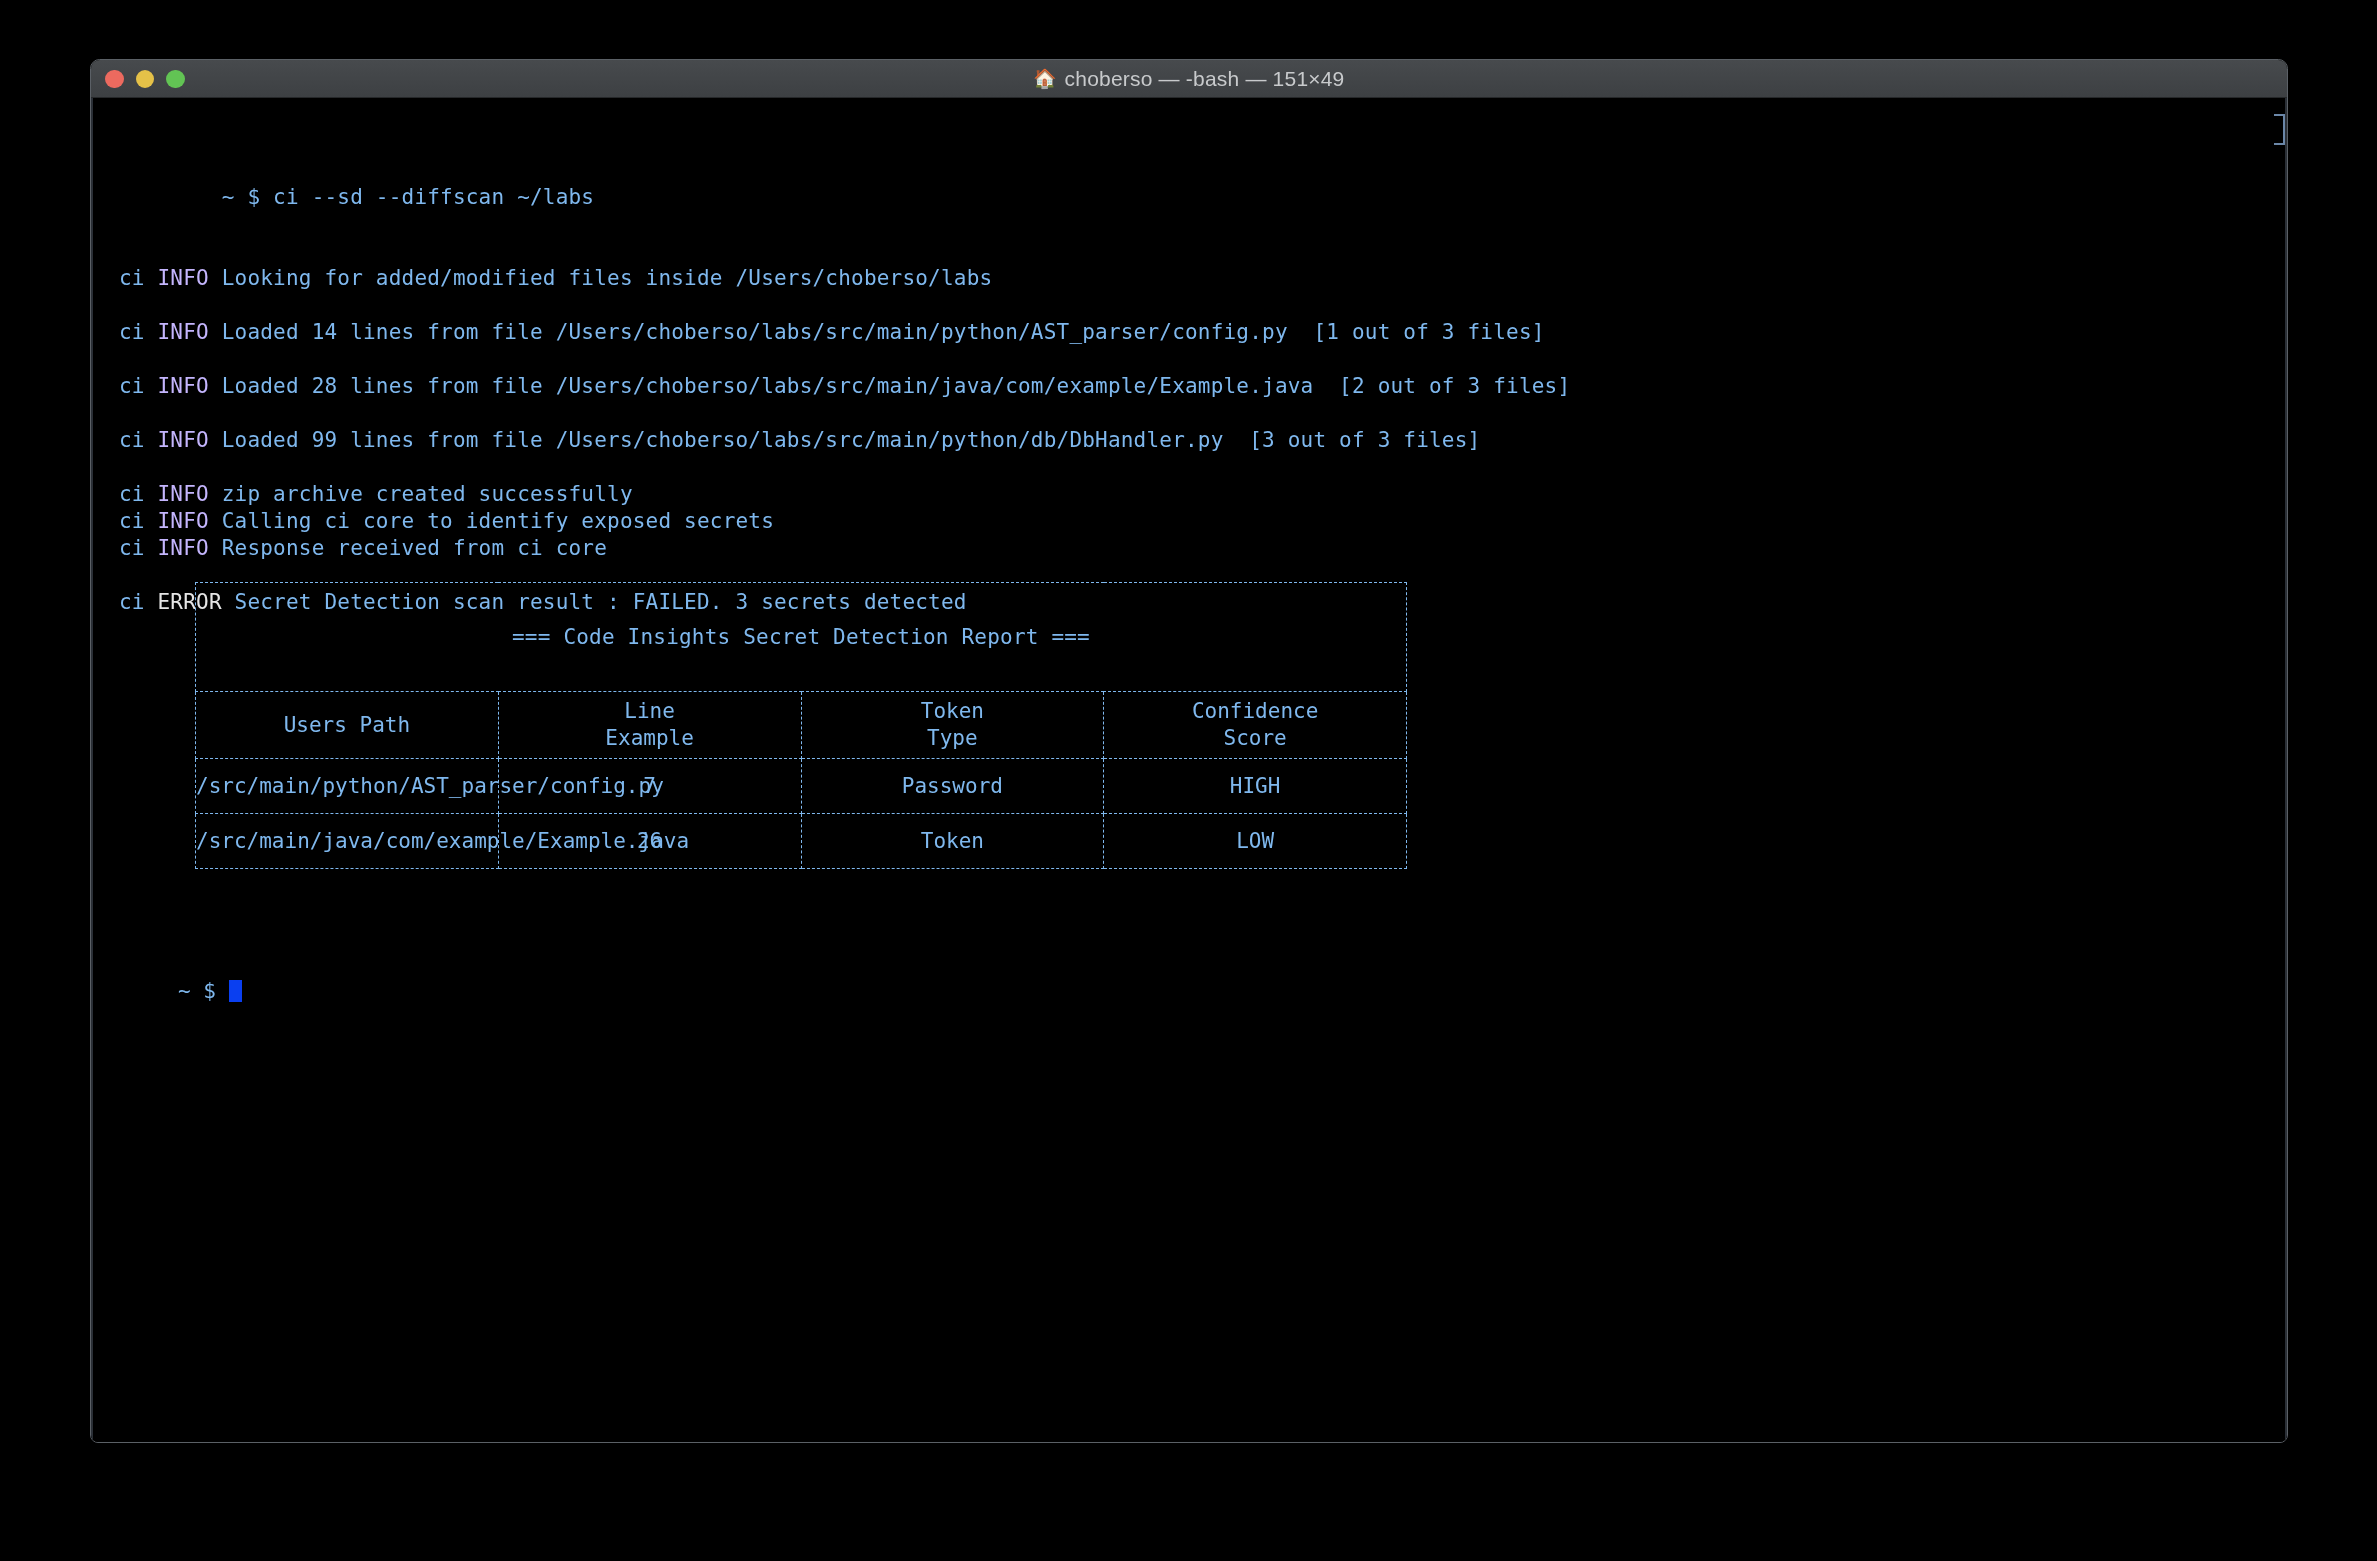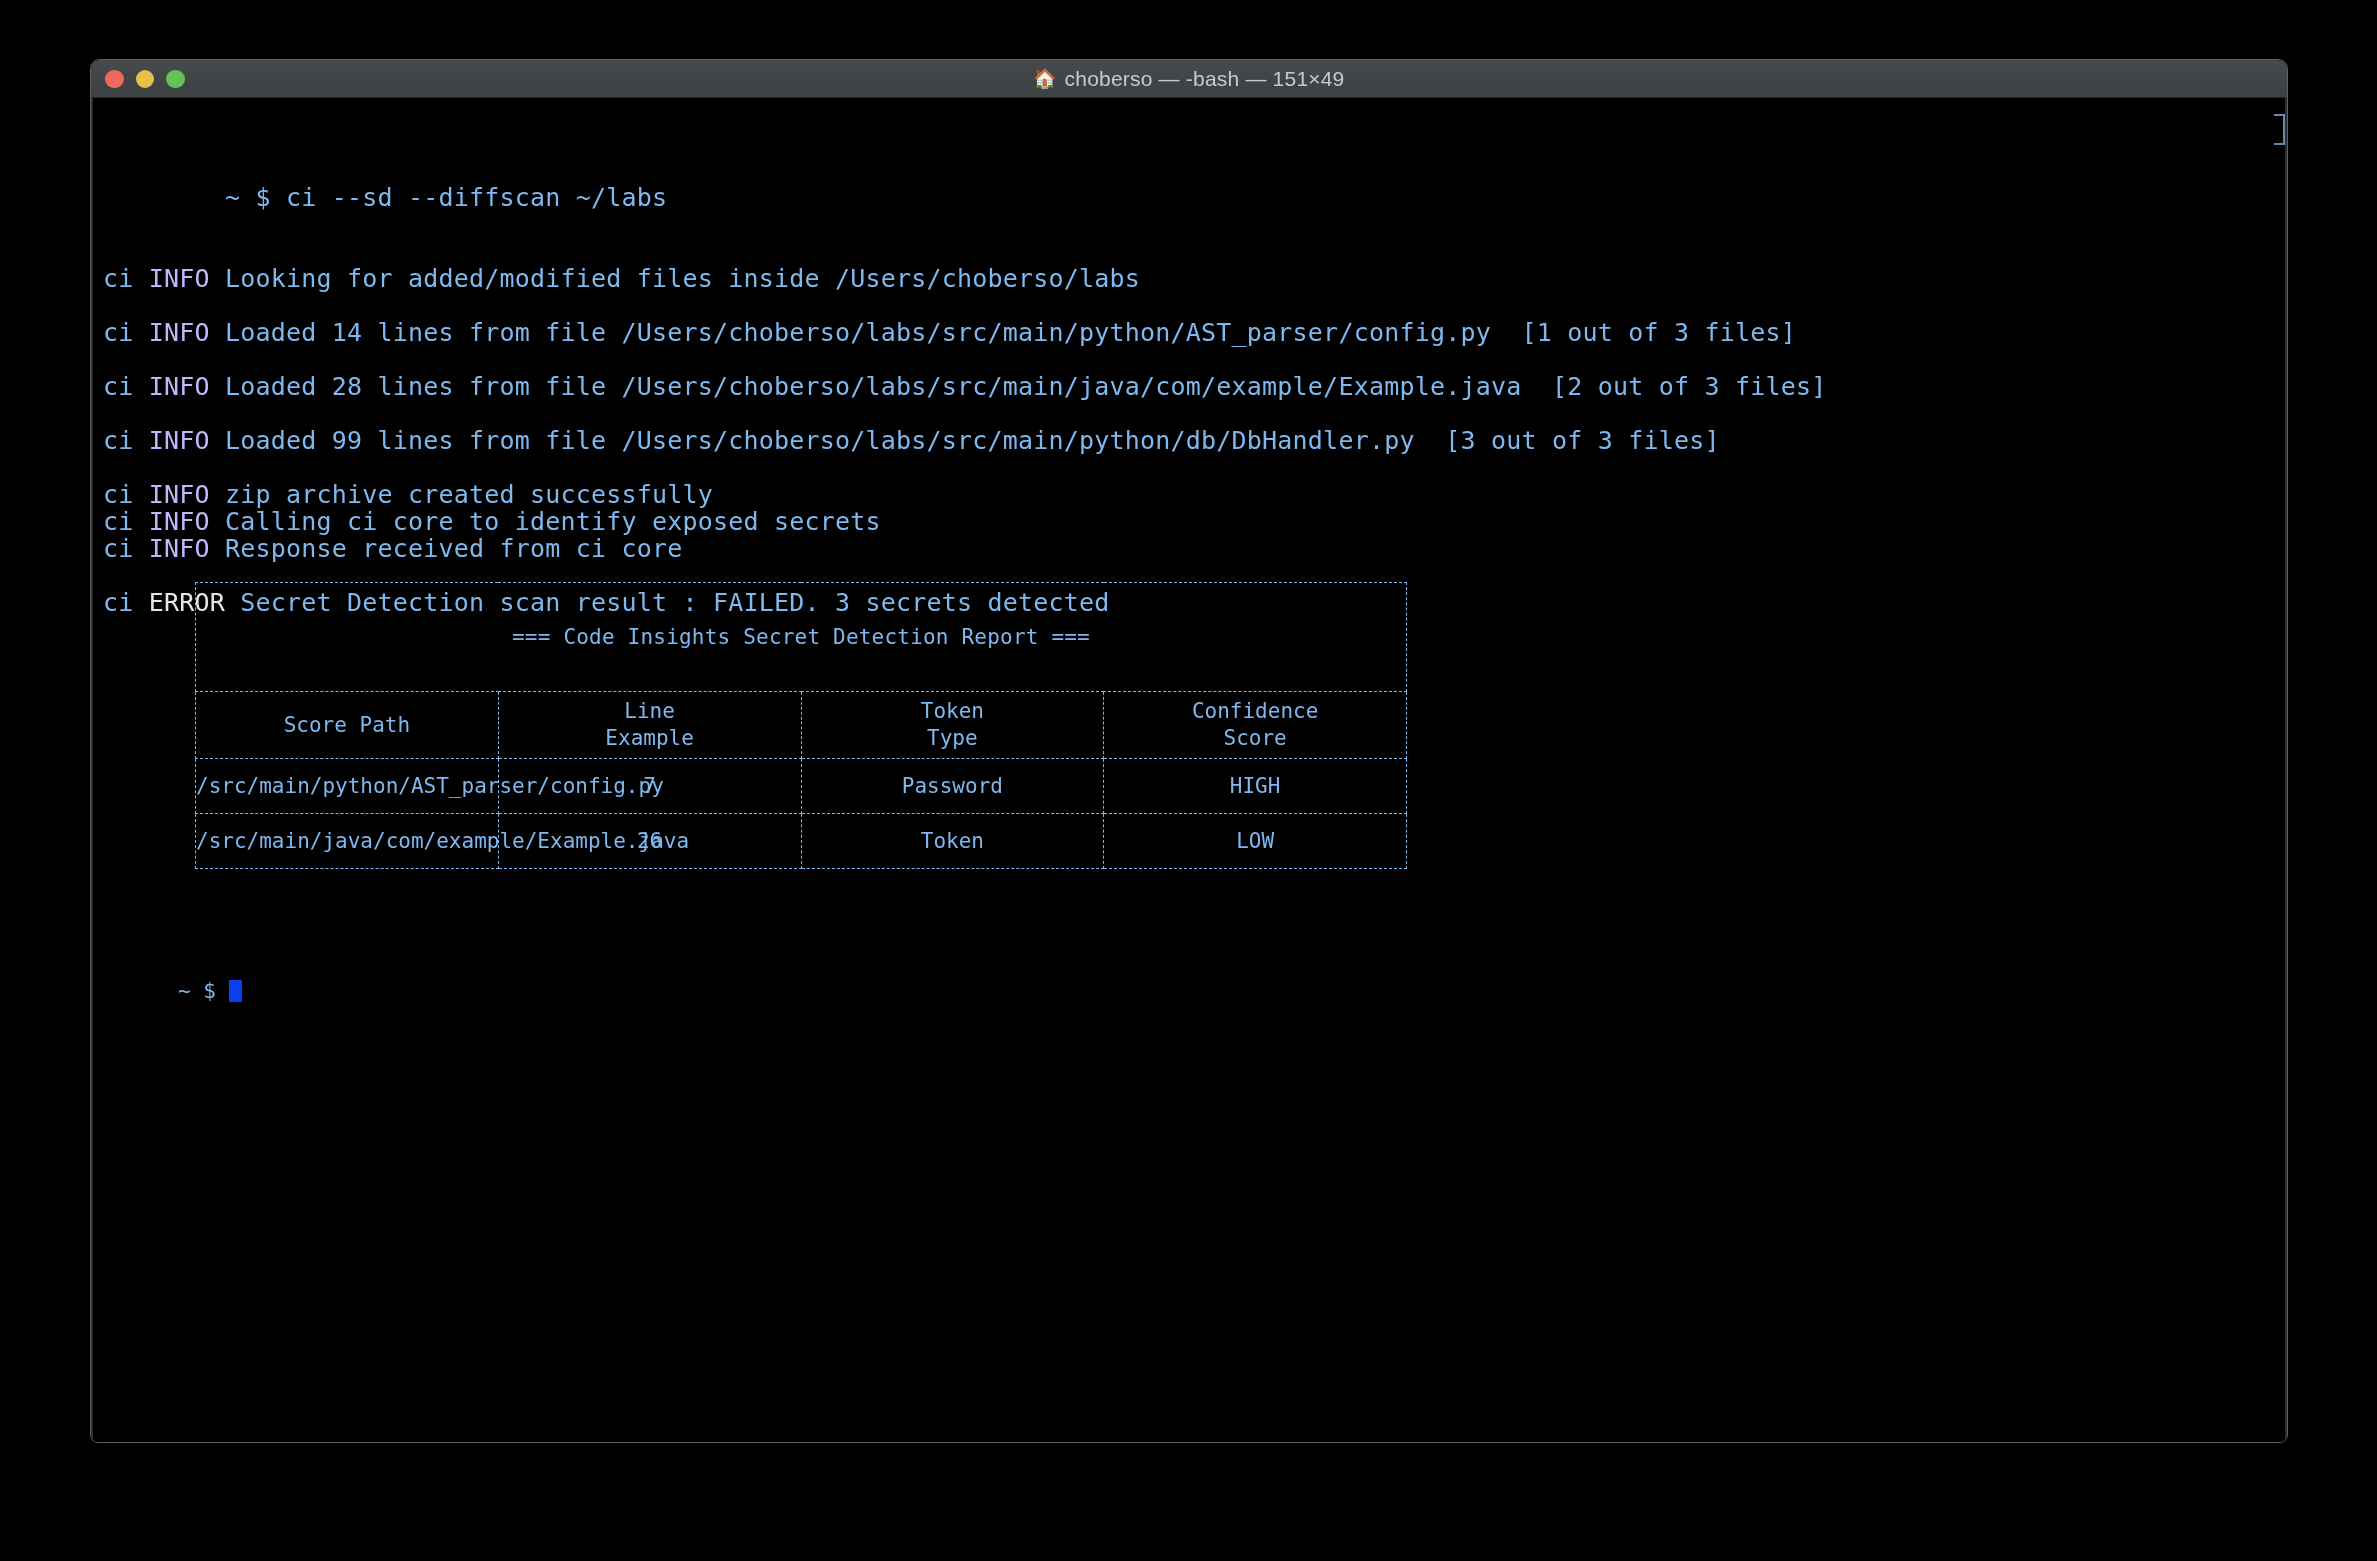--- a/index.html
+++ b/index.html
@@ -105,23 +105,23 @@
     right: 2.4px;
     top: 16px;
     width: 10.4px;
     height: 30.5px;
     border: 2.4px solid #6b87a8;
     border-left: none;
   }
 
   #console {
     position: relative;
-    padding-left: 12px;
+    padding-left: 28px;
     font-family: "DejaVu Sans Mono", monospace;
-    font-size: 25px;
+    font-size: 21px;
     line-height: 27px;
     color: #7fb8ee;
     white-space: pre;
     letter-spacing: 0.2px;
   }
 
   .line { height: 27px; white-space: pre; }
   .line.blank { height: 27px; }
 
   .tok-info  { color: #c4b5fd; }
@@ -201,21 +201,21 @@
       </div>
       <div id="log-lines"><div class="line blank"> </div><div class="line"><span class="tok-text">ci </span><span class="tok-info">INFO</span><span class="tok-text"> Looking for added/modified files inside /Users/choberso/labs</span></div><div class="line blank"> </div><div class="line"><span class="tok-text">ci </span><span class="tok-info">INFO</span><span class="tok-text"> Loaded 14 lines from file /Users/choberso/labs/src/main/python/AST_parser/config.py  [1 out of 3 files]</span></div><div class="line blank"> </div><div class="line"><span class="tok-text">ci </span><span class="tok-info">INFO</span><span class="tok-text"> Loaded 28 lines from file /Users/choberso/labs/src/main/java/com/example/Example.java  [2 out of 3 files]</span></div><div class="line blank"> </div><div class="line"><span class="tok-text">ci </span><span class="tok-info">INFO</span><span class="tok-text"> Loaded 99 lines from file /Users/choberso/labs/src/main/python/db/DbHandler.py  [3 out of 3 files]</span></div><div class="line blank"> </div><div class="line"><span class="tok-text">ci </span><span class="tok-info">INFO</span><span class="tok-text"> zip archive created successfully</span></div><div class="line"><span class="tok-text">ci </span><span class="tok-info">INFO</span><span class="tok-text"> Calling ci core to identify exposed secrets</span></div><div class="line"><span class="tok-text">ci </span><span class="tok-info">INFO</span><span class="tok-text"> Response received from ci core</span></div><div class="line blank"> </div><div class="line"><span class="tok-text">ci </span><span class="tok-error">ERROR</span><span class="tok-text"> Secret Detection scan result : FAILED. 3 secrets detected</span></div></div>
     </div>
 
     <table id="report-table">
       <tbody>
         <tr>
           <td id="report-title-cell" colspan="4">=== Code Insights Secret Detection Report ===</td>
         </tr>
         <tr>
-          <td class="th-cell col-path">Score Path</td>
+          <td class="th-cell col-path">Users Path</td>
           <td class="th-cell col-line">Line
 Example</td>
           <td class="th-cell col-type">Token
 Type</td>
           <td class="th-cell col-conf">Confidence
 Score</td>
         </tr>
       </tbody>
       <tbody id="report-rows">
           <tr>

